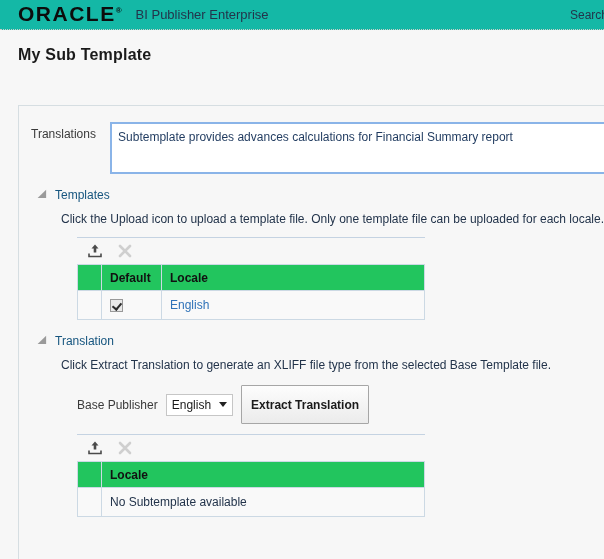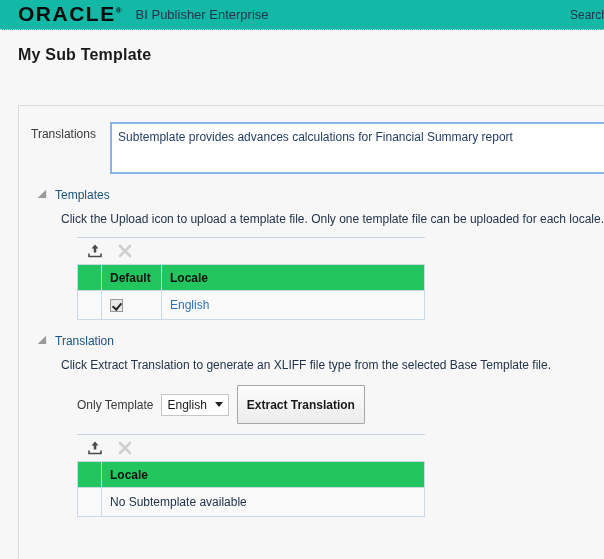--- a/index.html
+++ b/index.html
@@ -344,21 +344,21 @@
   </div>
 
   <div class="section">
     <div class="section-header">
       <span class="disclosure-icon"></span>
       <span class="section-title">Translation</span>
     </div>
     <div class="section-hint">Click Extract Translation to generate an XLIFF file type from the selected Base Template file.</div>
 
     <div id="base-template-row">
-      <span id="base-template-label">Only Template</span>
+      <span id="base-template-label">Base Publisher</span>
       <span class="select-box">
         <span>English</span>
         <span class="select-arrow"></span>
       </span>
       <button class="push-button">Extract Translation</button>
     </div>
 
     <div class="table-block">
       <div class="table-divider"></div>
       <div class="toolbar">

